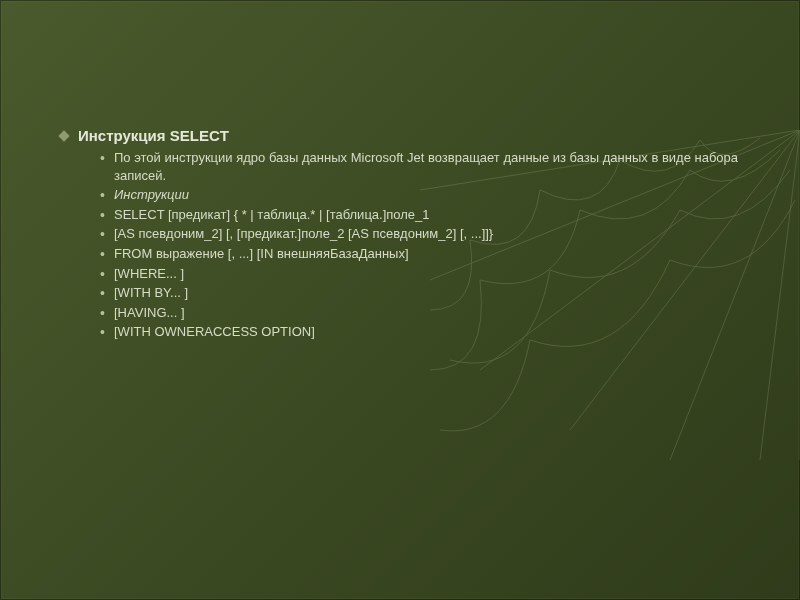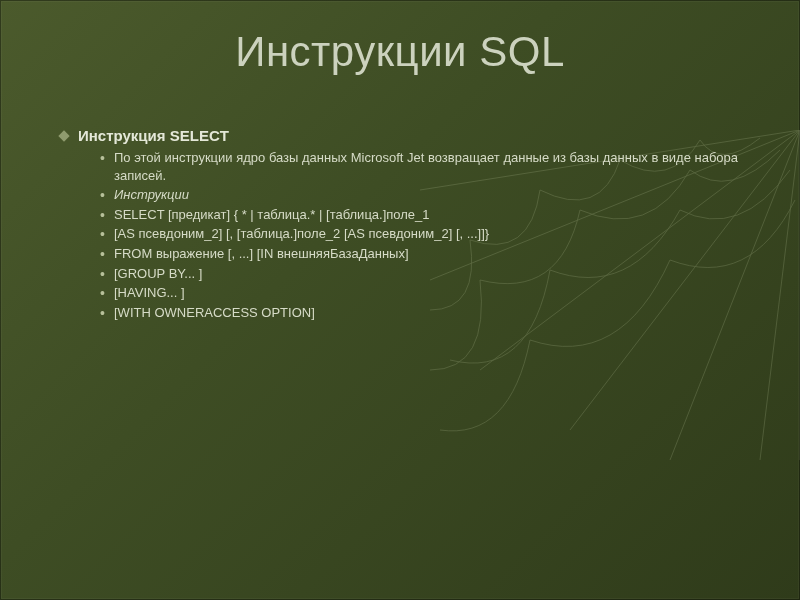--- a/index.html
+++ b/index.html
@@ -120,34 +120,34 @@
     <line x1="380" y1="0" x2="250" y2="330"></line>
     <line x1="380" y1="0" x2="340" y2="330"></line>
     <line x1="380" y1="0" x2="380" y2="330"></line>
 
     <path d="M 340 8 Q 300 40 280 10 Q 250 60 200 30 Q 180 90 120 60 Q 110 130 50 110 Q 60 180 10 180"></path>
     <path d="M 360 20 Q 310 70 270 40 Q 230 110 160 80 Q 140 170 60 150 Q 70 240 10 240"></path>
     <path d="M 370 40 Q 320 110 260 80 Q 210 170 130 140 Q 110 250 30 230"></path>
     <path d="M 375 70 Q 330 160 250 130 Q 200 240 110 210 Q 90 310 20 300"></path>
   </svg>
 
-  <div class="title">Инструкции SQL</div>
 
   <div class="content">
     <ul class="lvl1">
 
       <li>
         <span class="lvl1-text">Инструкция SELECT</span>
         <ul class="lvl2">
           <li><span>По этой инструкции ядро базы данных Microsoft Jet возвращает данные из базы данных в виде набора записей.</span></li>
           <li><span class="italic">Инструкции</span></li>
           <li><span>SELECT [предикат] { * | таблица.* | [таблица.]поле_1</span></li>
-          <li><span>[AS псевдоним_2] [, [таблица.]поле_2 [AS псевдоним_2] [, ...]]}</span></li>
+          <li><span>[AS псевдоним_2] [, [предикат.]поле_2 [AS псевдоним_2] [, ...]]}</span></li>
           <li><span>FROM выражение [, ...] [IN внешняяБазаДанных]</span></li>
-          <li><span>[GROUP BY... ]</span></li>
+          <li><span>[WHERE... ]</span></li>
+          <li><span>[WITH BY... ]</span></li>
           <li><span>[HAVING... ]</span></li>
           <li><span>[WITH OWNERACCESS OPTION]</span></li>
         </ul>
       </li>
 
 
     </ul>
   </div>
 </div>
 

